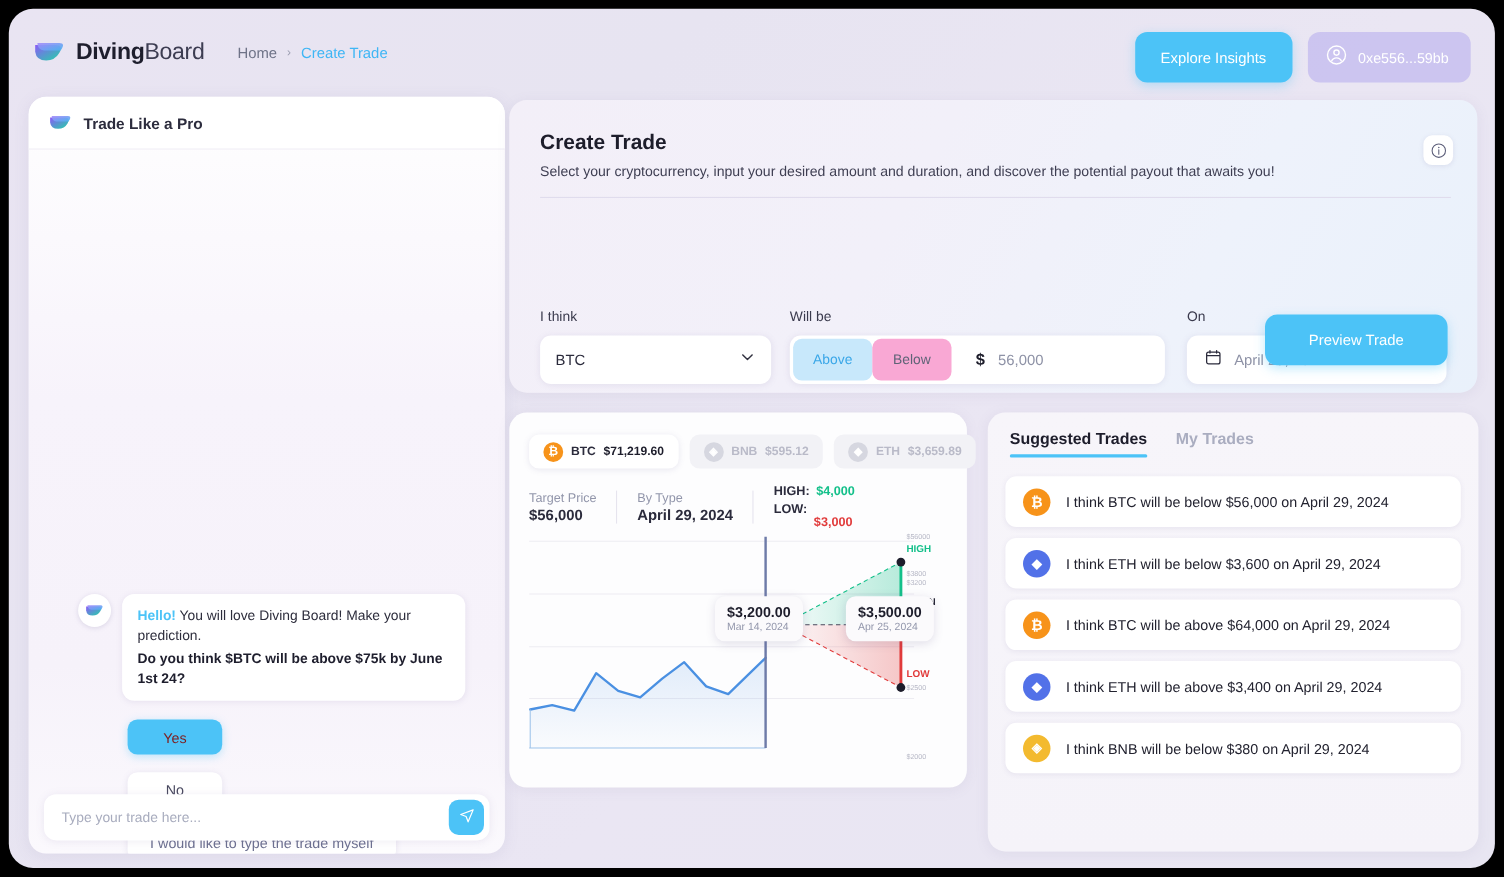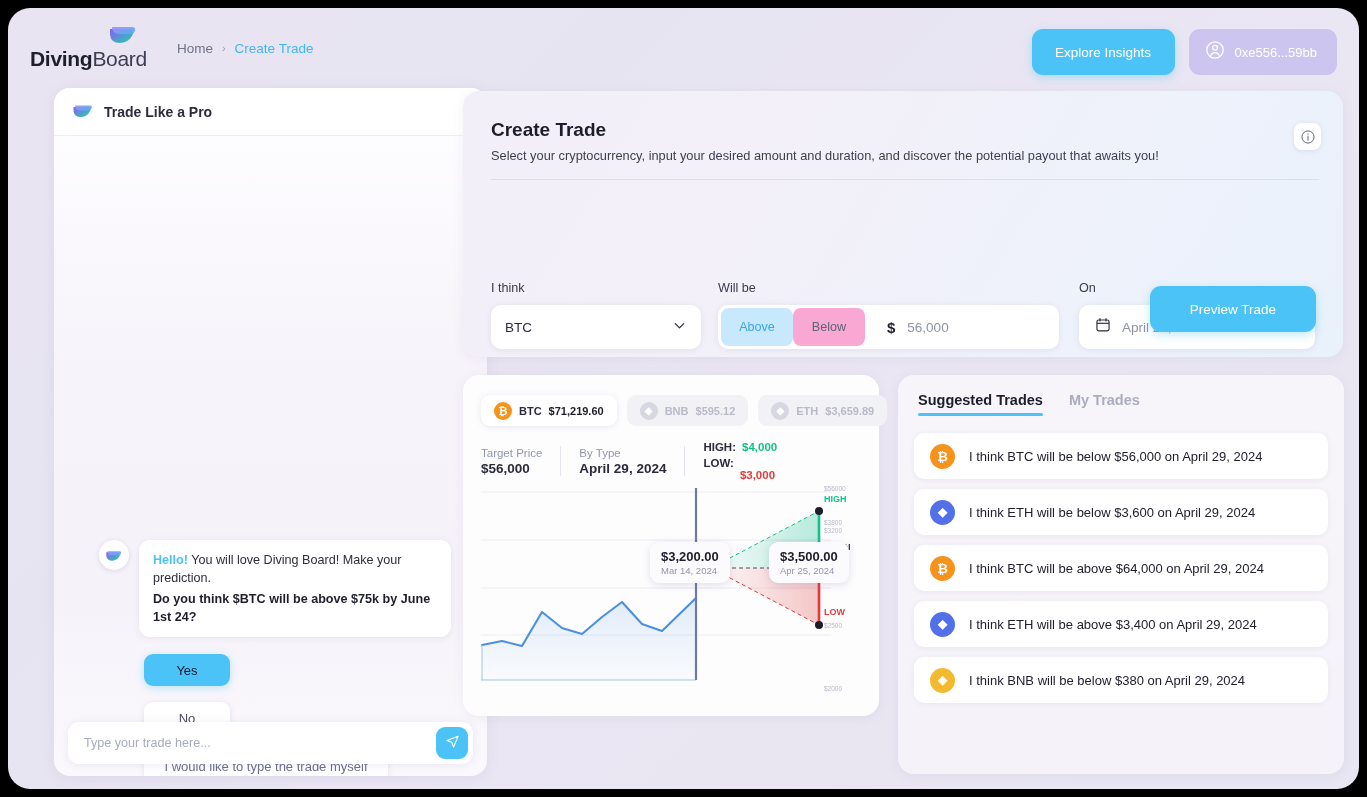--- a/index.html
+++ b/index.html
@@ -16,21 +16,21 @@
     border-radius: 22px;
     background: linear-gradient(135deg,#e9e4f2 0%,#e7e4f1 30%,#eae6f3 60%,#e8e6f2 100%);
     overflow: hidden;
   }
 
   
   #header {
     position: absolute; left: 0; top: 0; width: 100%; height: 80px;
     display: flex; align-items: center;
   }
-  .brand { display:flex; align-items:flex-end; margin-left: 22px; flex-direction: column; }
+  .brand { display:flex; align-items:center; margin-left: 22px; }
   .brand-logo { width: 30px; height: 22px; position: relative; margin-right: 9px; }
   .brand-text { font-size: 21px; letter-spacing: -0.3px; }
   .brand-text b { font-weight: 700; color:#1e1e2d; }
   .brand-text span { font-weight: 400; color:#3d3d52; }
   .crumbs { display:flex; align-items:center; margin-left: 30px; font-size: 13.5px; }
   .crumb-home { color:#6f7388; }
   .crumb-sep { color:#9a9db0; margin: 0 9px; font-size: 11px; }
   .crumb-cur { color:#3fb6f5; }
   .hdr-right { position:absolute; right: 22px; top: 21px; display:flex; align-items:center; gap: 14px; }
   #explore-btn {
@@ -44,21 +44,20 @@
   }
   #wallet-chip .addr { color:#fff; font-size: 13px; }
 
   
   #chat-panel {
     position:absolute; left: 18px; top: 80px; width: 433px; height: 688px;
     border-radius: 16px;
     background: linear-gradient(180deg,#ffffff 0%,#fdfcfe 8%,#f7f3fb 40%,#f6f2fa 75%,#fbf9fd 100%);
     box-shadow: 0 2px 14px rgba(120,110,160,.10);
     overflow: hidden;
-    margin-left: 28px;
   }
   #chat-head {
     height: 48px; display:flex; align-items:center; padding-left: 18px;
     background:#fff; border-bottom: 1px solid #f0edf5;
   }
   #chat-head .brand-logo { width: 22px; height: 16px; margin-right: 10px; }
   #chat-head .t { font-size: 14px; font-weight: 700; color: #2c2c3d; }
   #chat-body { position:absolute; left:0; right:0; top:48px; bottom:62px; }
 
   .msg-row { position:absolute; left: 45px; top: 410px; display:flex; align-items:flex-start; }
@@ -75,21 +74,21 @@
   }
   .bubble .l1 { color:#2d2d3c; }
   .bubble .hi { color:#4cc3f7; font-weight:700; }
   .bubble .l2 { color:#1e1e2d; font-weight: 700; margin-top: 2px; }
 
   .qbtn {
     position:absolute; height: 32px; border-radius: 9px; border: none;
     font-family: inherit; font-size: 13px; cursor: pointer;
     display:flex; align-items:center; justify-content:center;
   }
-  #qa-yes { left: 90px; top: 566px; width: 86px; background:#4cc3f7; color:#0f172a;
+  #qa-yes { left: 90px; top: 566px; width: 86px; background:#4cc3f7; color:#7f1d1d;
             box-shadow: 0 2px 8px rgba(76,195,247,.35); }
   #qa-no  { left: 90px; top: 614px; width: 86px; background:#fff; color:#4a4a60;
             box-shadow: 0 1px 6px rgba(120,110,160,.16); }
   #qa-self{ left: 90px; top: 662px; width: 244px; background:#fff; color:#6c7090;
             box-shadow: 0 1px 6px rgba(120,110,160,.16); }
 
   #chat-input-wrap {
     position:absolute; left: 14px; right: 14px; bottom: 12px; height: 42px;
     background:#fff; border-radius: 11px; display:flex; align-items:center;
     box-shadow: 0 1px 8px rgba(120,110,160,.13); padding: 0 5px 0 16px;

